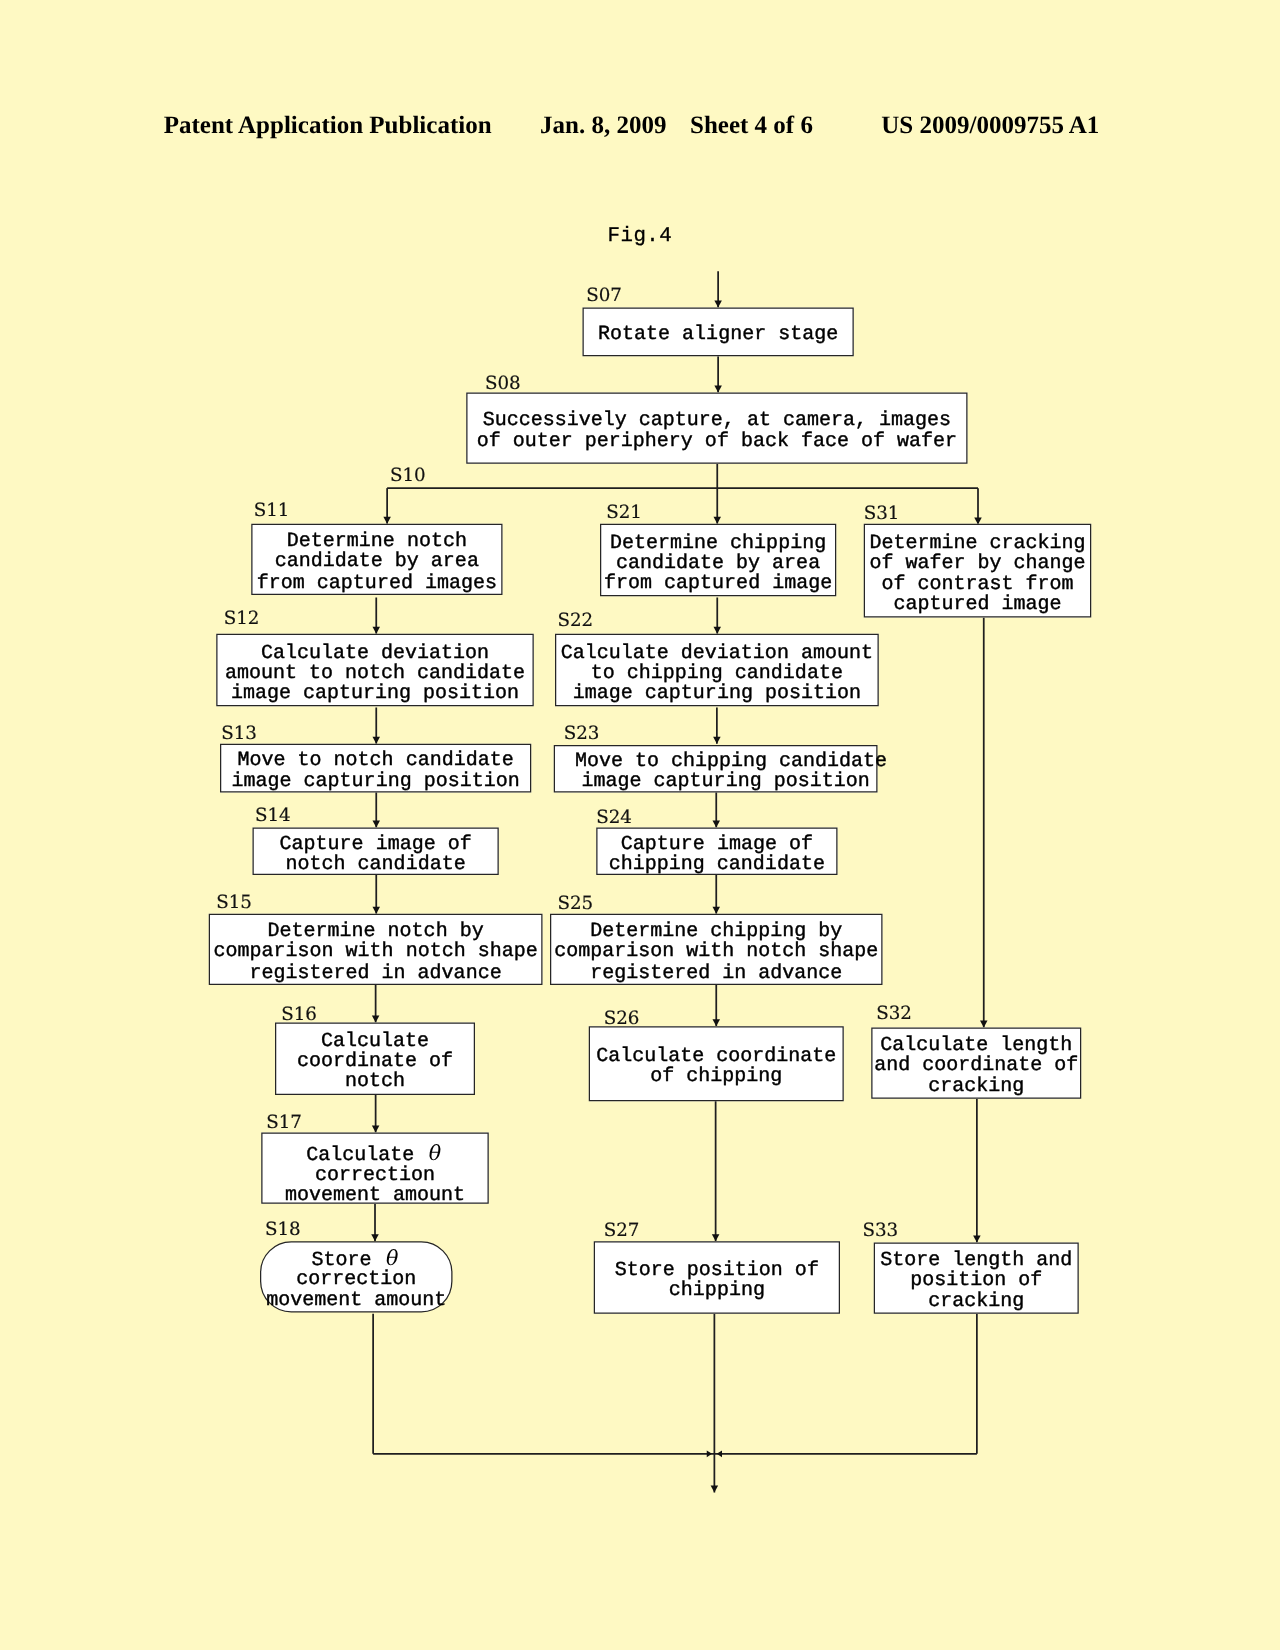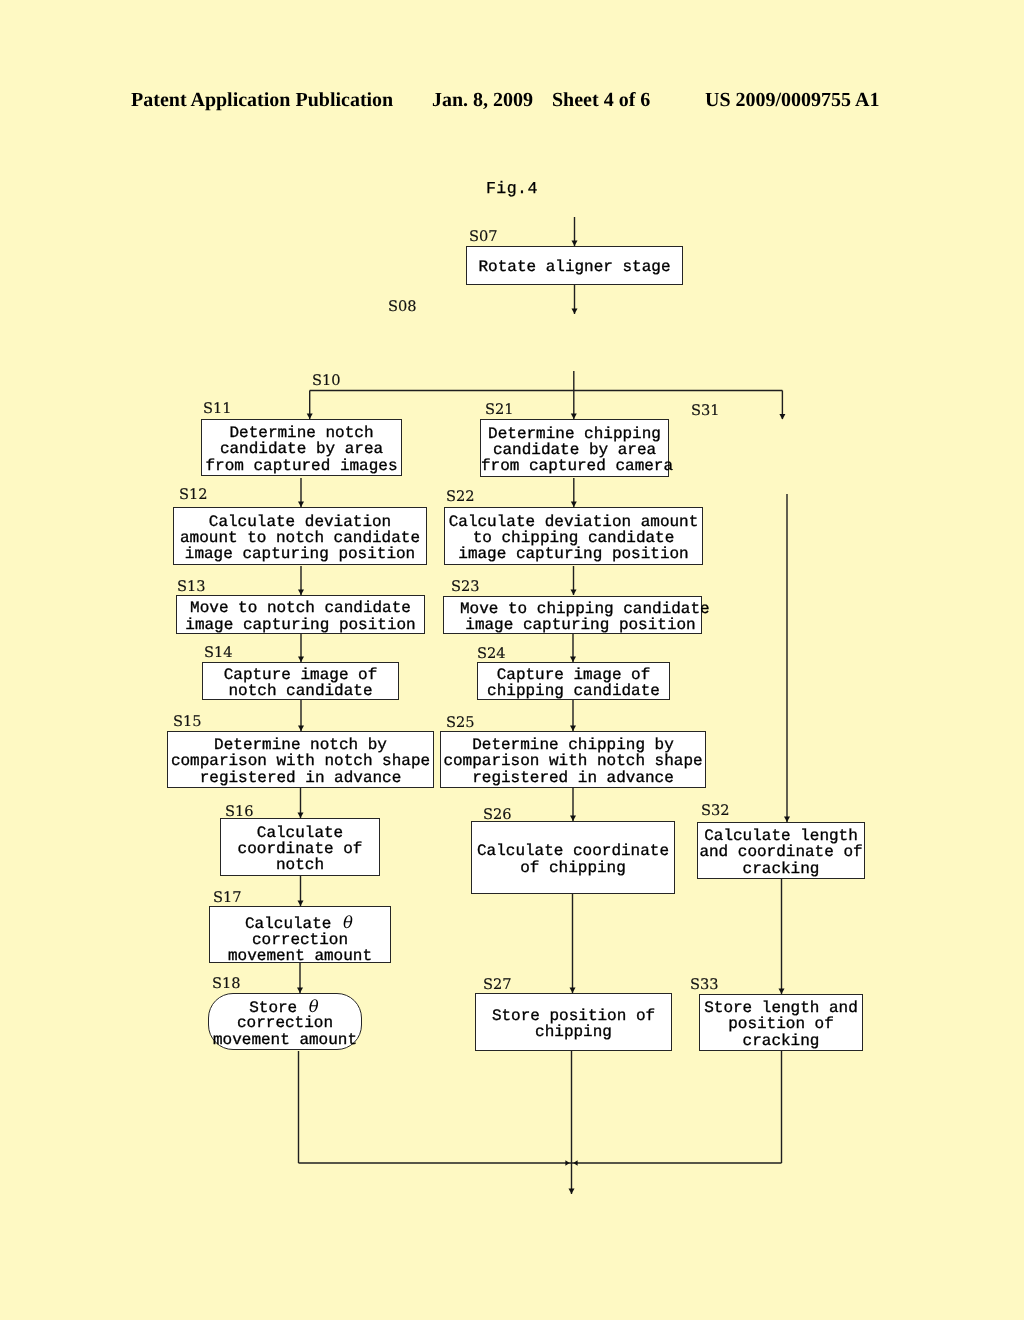--- a/index.html
+++ b/index.html
@@ -81,20 +81,26 @@
         <path d="M 568.5 1188.4 L 574.5 1188.4 L 571.5 1194 Z"></path>
         <path d="M 565.4 1160.3 L 565.4 1165.7 L 569.6 1163 Z"></path>
         <path d="M 577.6 1160.3 L 577.6 1165.7 L 573.4 1163 Z"></path>
       </g>
   </svg>
   <div class="box" style="left: 466px; top: 246px; width: 217px; height: 39px;">
     <div class="t">
       <div>Rotate aligner stage</div>
     </div>
   </div>
+  <div class="box" style="left: 373px; top: 314px; width: 401px; height: 57px;">
+    <div class="t">
+      <div>Successively capture, at camera, images</div>
+      <div>of outer periphery of back face of wafer</div>
+    </div>
+  </div>
   <div class="box" style="left: 201px; top: 419px; width: 201px; height: 57px;">
     <div class="t">
       <div>Determine notch</div>
       <div>candidate by area</div>
       <div>from captured images</div>
     </div>
   </div>
   <div class="box" style="left: 173px; top: 507px; width: 254px; height: 58px;">
     <div class="t">
       <div>Calculate deviation</div>
@@ -139,21 +145,21 @@
     <div class="t">
       <div>Store <span class="theta">θ</span></div>
       <div>correction</div>
       <div>movement amount</div>
     </div>
   </div>
   <div class="box" style="left: 480px; top: 419px; width: 189px; height: 58px;">
     <div class="t">
       <div>Determine chipping</div>
       <div>candidate by area</div>
-      <div>from captured camera</div>
+      <div>from captured image</div>
     </div>
   </div>
   <div class="box" style="left: 444px; top: 507px; width: 259px; height: 58px;">
     <div class="t">
       <div>Calculate deviation amount</div>
       <div>to chipping candidate</div>
       <div>image capturing position</div>
     </div>
   </div>
   <div class="box" style="left: 443px; top: 596px; width: 259px; height: 38px; padding-left: 16px;">
@@ -168,30 +174,38 @@
       <div>chipping candidate</div>
     </div>
   </div>
   <div class="box" style="left: 440px; top: 731px; width: 266px; height: 57px;">
     <div class="t">
       <div>Determine chipping by</div>
       <div>comparison with notch shape</div>
       <div>registered in advance</div>
     </div>
   </div>
-  <div class="box" style="left: 471px; top: 821px; width: 204px; height: 73px;">
+  <div class="box" style="left: 471px; top: 821px; width: 204px; height: 60px;">
     <div class="t">
       <div>Calculate coordinate</div>
       <div>of chipping</div>
     </div>
   </div>
   <div class="box" style="left: 475px; top: 993px; width: 197px; height: 58px; justify-content: flex-end;">
     <div class="t">
       <div>Store position of</div>
       <div>chipping</div>
+    </div>
+  </div>
+  <div class="box" style="left: 691px; top: 419px; width: 182px; height: 75px;">
+    <div class="t">
+      <div>Determine cracking</div>
+      <div>of wafer by change</div>
+      <div>of contrast from</div>
+      <div>captured image</div>
     </div>
   </div>
   <div class="box" style="left: 697px; top: 822px; width: 168px; height: 57px;">
     <div class="t">
       <div>Calculate length</div>
       <div>and coordinate of</div>
       <div>cracking</div>
     </div>
   </div>
   <div class="box" style="left: 699px; top: 994px; width: 164px; height: 57px;">

